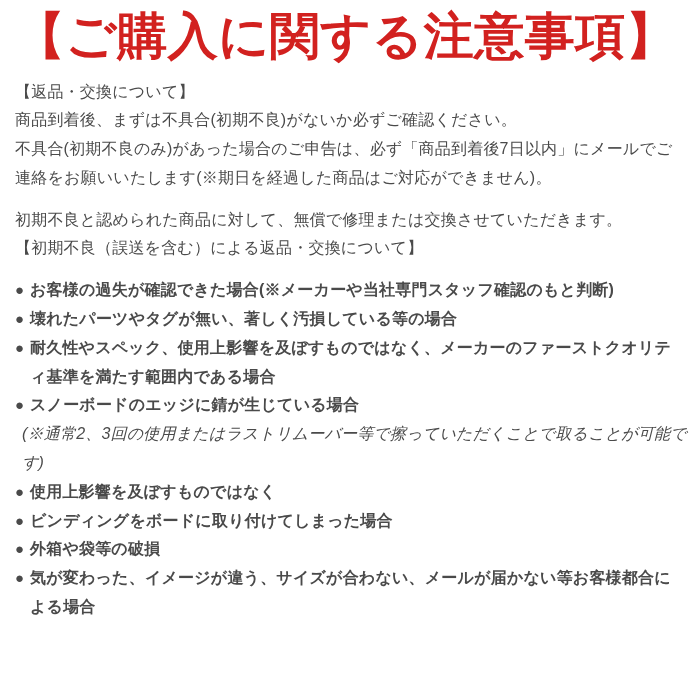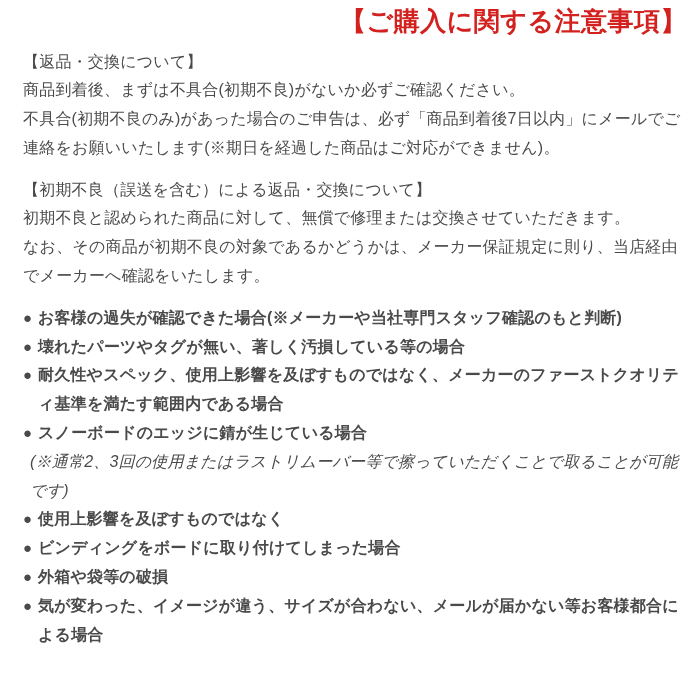--- a/index.html
+++ b/index.html
@@ -14,31 +14,30 @@
     color: #4a4a4a;
     font-family: "Liberation Sans", sans-serif;
   }
   .page {
     box-sizing: border-box;
     width: 700px;
     padding: 2px 13px 0 15px;
   }
   .page-title {
     margin: 3px 0 10px 0;
-    text-align: right;
+    text-align: left;
     color: #d2211f;
-    font-size: 26px;
+    font-size: 50px;
     line-height: 1.25;
     font-weight: 600;
     letter-spacing: 0.5px;
     white-space: nowrap;
   }
   .section {
     margin-top: 13px;
-    margin-left: 8px;
   }
   .section:first-of-type {
     margin-top: 0;
   }
   .line {
     font-size: 16px;
     line-height: 28.8px;
     letter-spacing: 0.2px;
   }
   .bullet-item {
@@ -65,23 +64,22 @@
 
   <h1 class="page-title">【ご購入に関する注意事項】</h1>
 
   <div class="section">
     <div class="line">【返品・交換について】</div>
     <div class="line">商品到着後、まずは不具合(初期不良)がないか必ずご確認ください。</div>
     <div class="line">不具合(初期不良のみ)があった場合のご申告は、必ず「商品到着後7日以内」にメールでご連絡をお願いいたします(※期日を経過した商品はご対応ができません)。</div>
   </div>
 
   <div class="section">
+    <div class="line">初期不良と認められた商品に対して、無償で修理または交換させていただきます。</div>
     <div class="line">【初期不良（誤送を含む）による返品・交換について】</div>
-    <div class="line">初期不良と認められた商品に対して、無償で修理または交換させていただきます。</div>
-    <div class="line">なお、その商品が初期不良の対象であるかどうかは、メーカー保証規定に則り、当店経由でメーカーへ確認をいたします。</div>
   </div>
 
   <div class="section">
 
     <div class="line bullet-item">
       <span class="bullet-marker">●</span>
       <span class="bullet-text">お客様の過失が確認できた場合(※メーカーや当社専門スタッフ確認のもと判断)</span>
     </div>
 
     <div class="line bullet-item">

